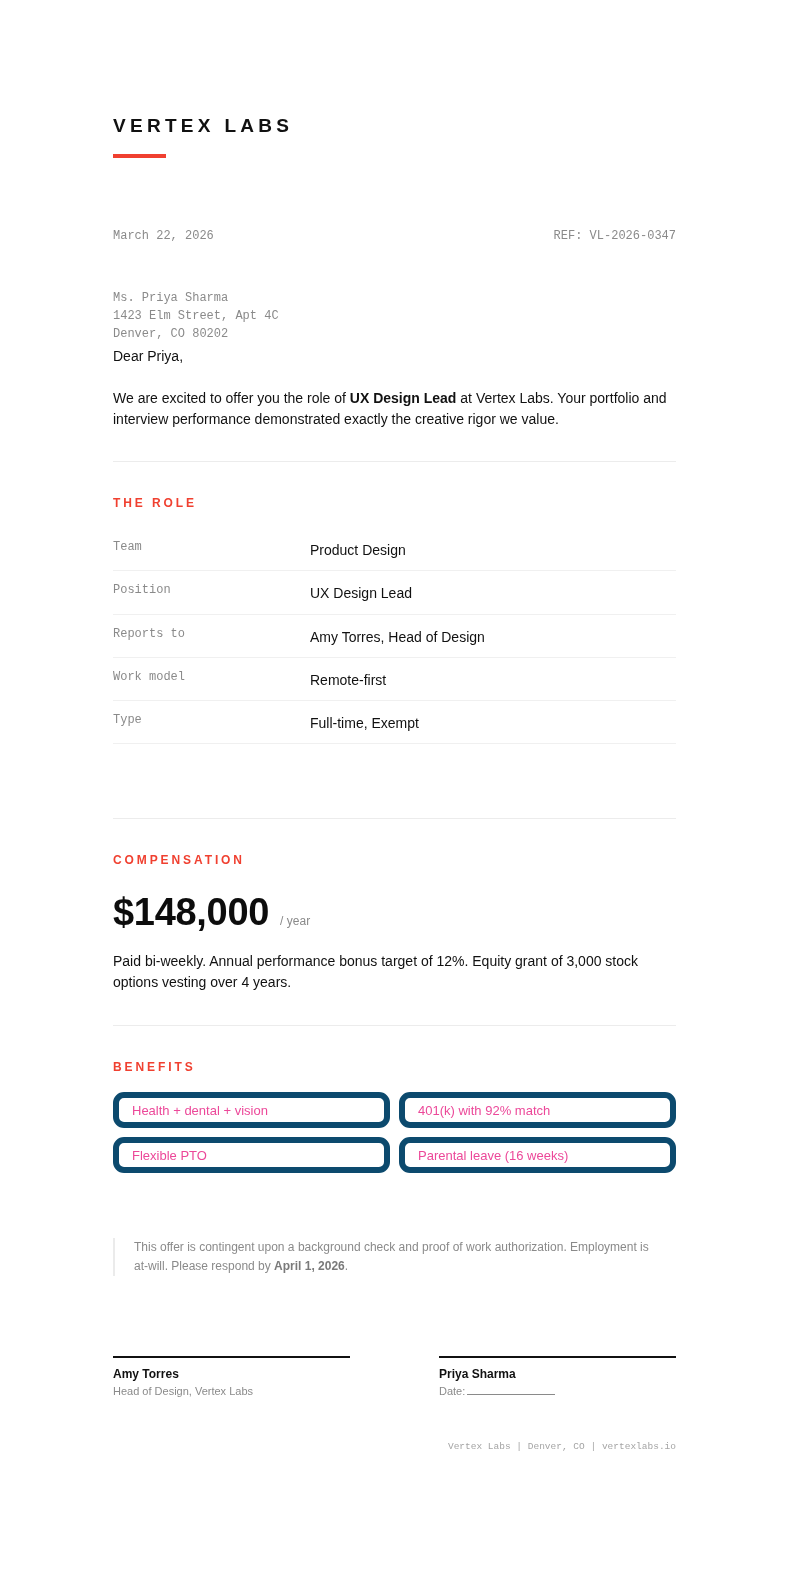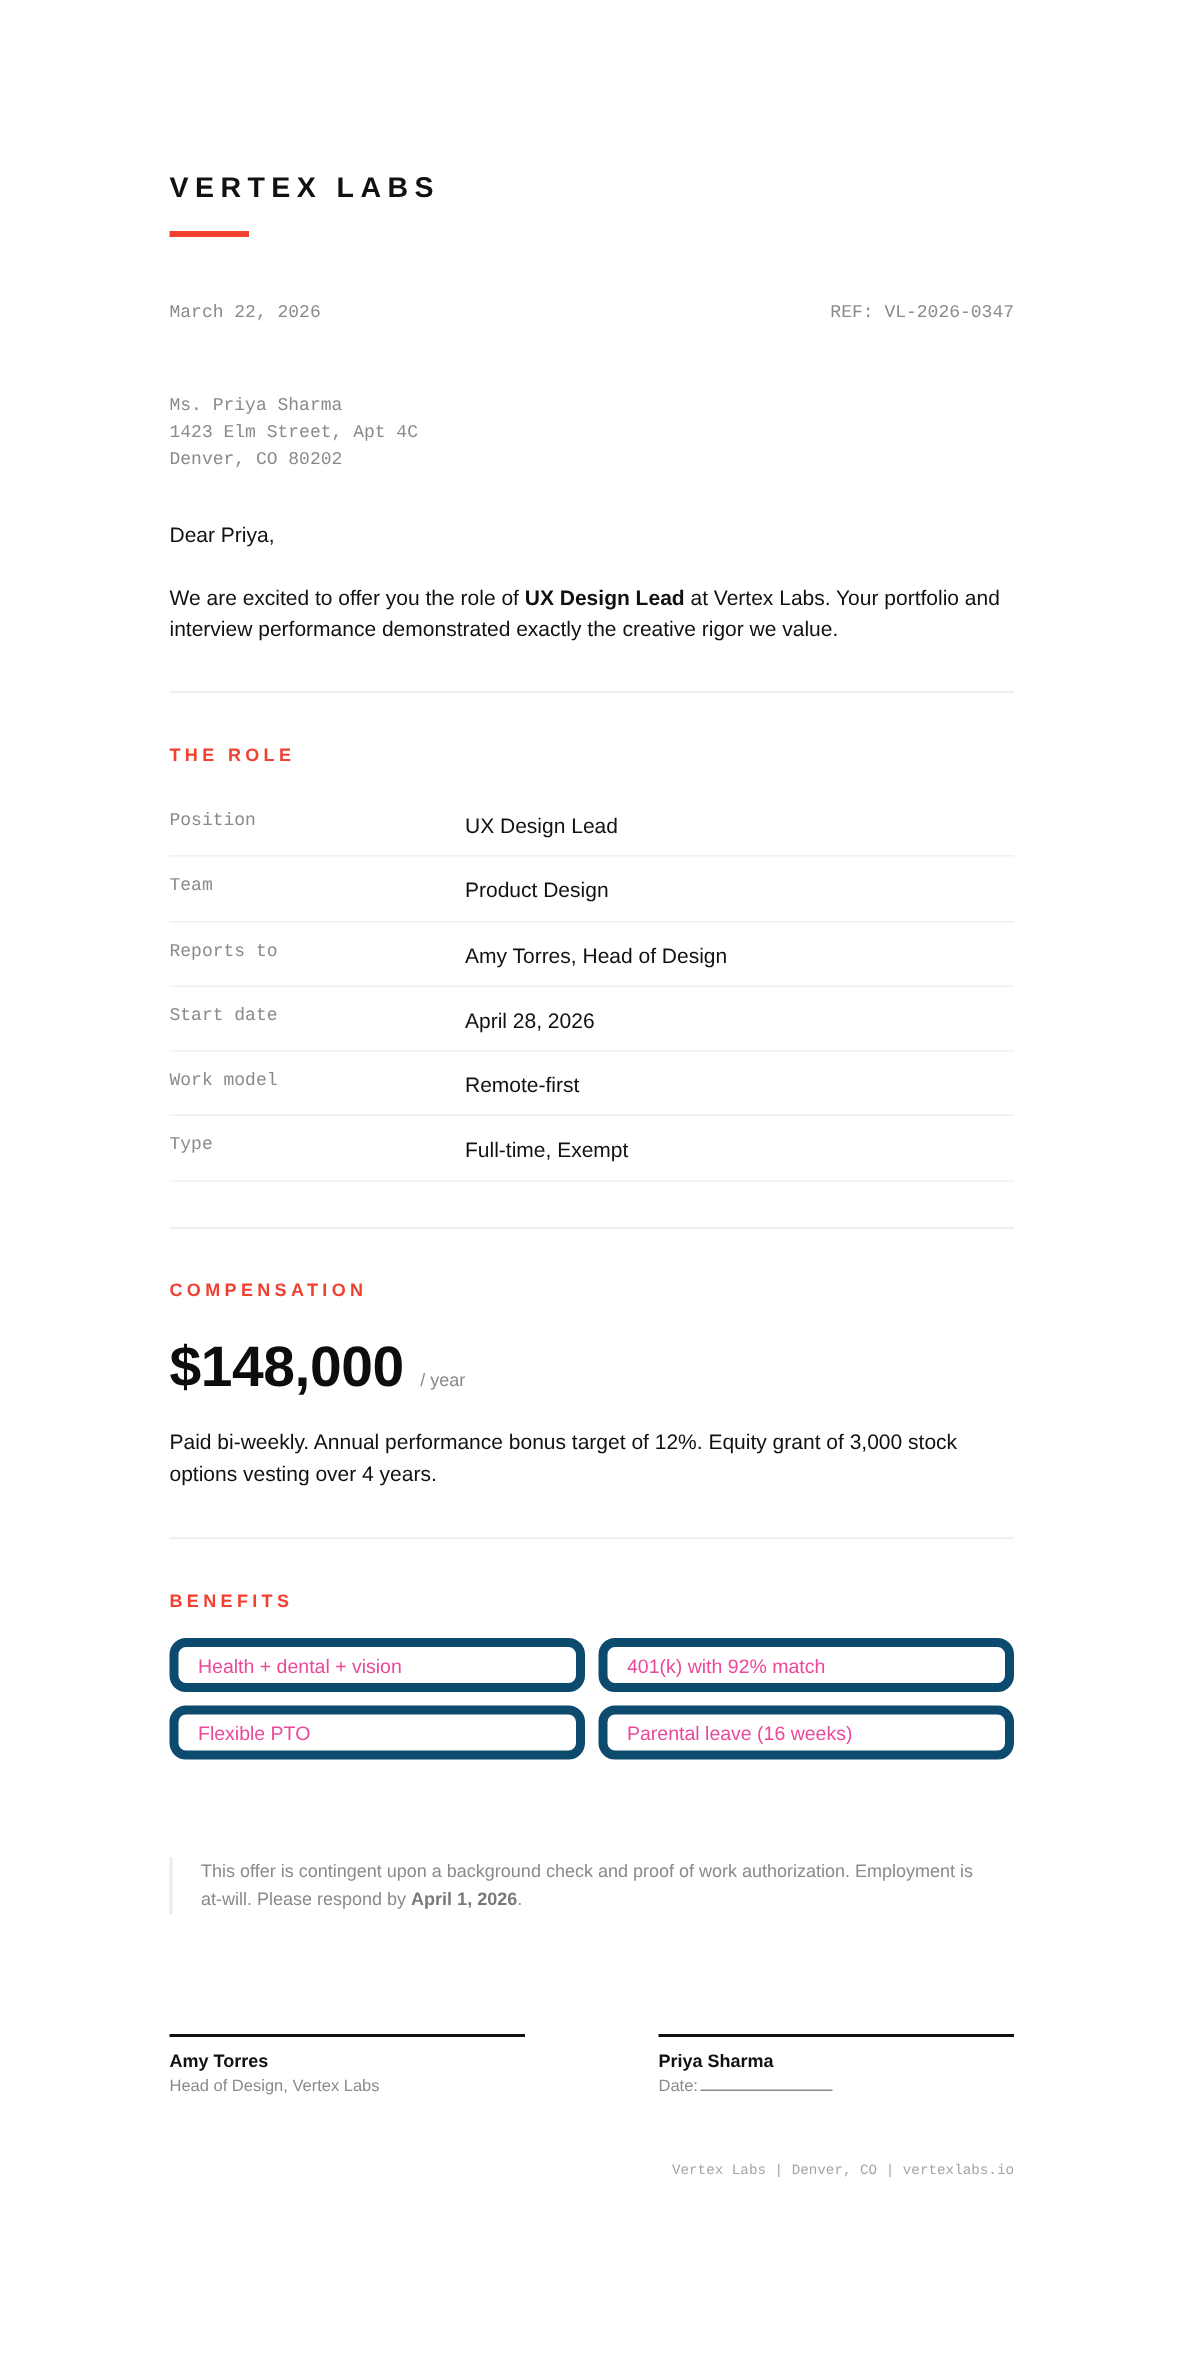--- a/index.html
+++ b/index.html
@@ -33,20 +33,21 @@
       top: 154px;
       left: 0;
       width: 53px;
       height: 4px;
       background: #f04030;
     }
     .mono {
       font-family: "Liberation Mono", monospace;
       color: #8a8a8a;
       font-size: 12px;
+      margin-top: 28px;
     }
     .meta-row {
       position: absolute;
       top: 201px;
       left: 0;
       width: 563px;
       display: flex;
       justify-content: space-between;
       line-height: 14px;
     }
@@ -237,34 +238,30 @@
   <div class="greeting">Dear Priya,</div>
 
   <p class="intro"><span>We are excited to offer you the role of </span><b>UX Design Lead</b><span> at Vertex Labs. Your portfolio and interview performance demonstrated exactly the creative rigor we value.</span></p>
 
   <div class="divider" style="top:461px"></div>
 
   <div class="section-label" style="top:496px">THE ROLE</div>
 
   <div class="role-table">
     <div class="role-row">
+      <span class="role-key">Team</span>
+      <span class="role-val">Product Design</span>
+    </div>
+    <div class="role-row">
       <span class="role-key">Position</span>
       <span class="role-val">UX Design Lead</span>
     </div>
     <div class="role-row">
-      <span class="role-key">Team</span>
-      <span class="role-val">Product Design</span>
-    </div>
-    <div class="role-row">
       <span class="role-key">Reports to</span>
       <span class="role-val">Amy Torres, Head of Design</span>
-    </div>
-    <div class="role-row">
-      <span class="role-key">Start date</span>
-      <span class="role-val">April 28, 2026</span>
     </div>
     <div class="role-row">
       <span class="role-key">Work model</span>
       <span class="role-val">Remote-first</span>
     </div>
     <div class="role-row">
       <span class="role-key">Type</span>
       <span class="role-val">Full-time, Exempt</span>
     </div>
   </div>

